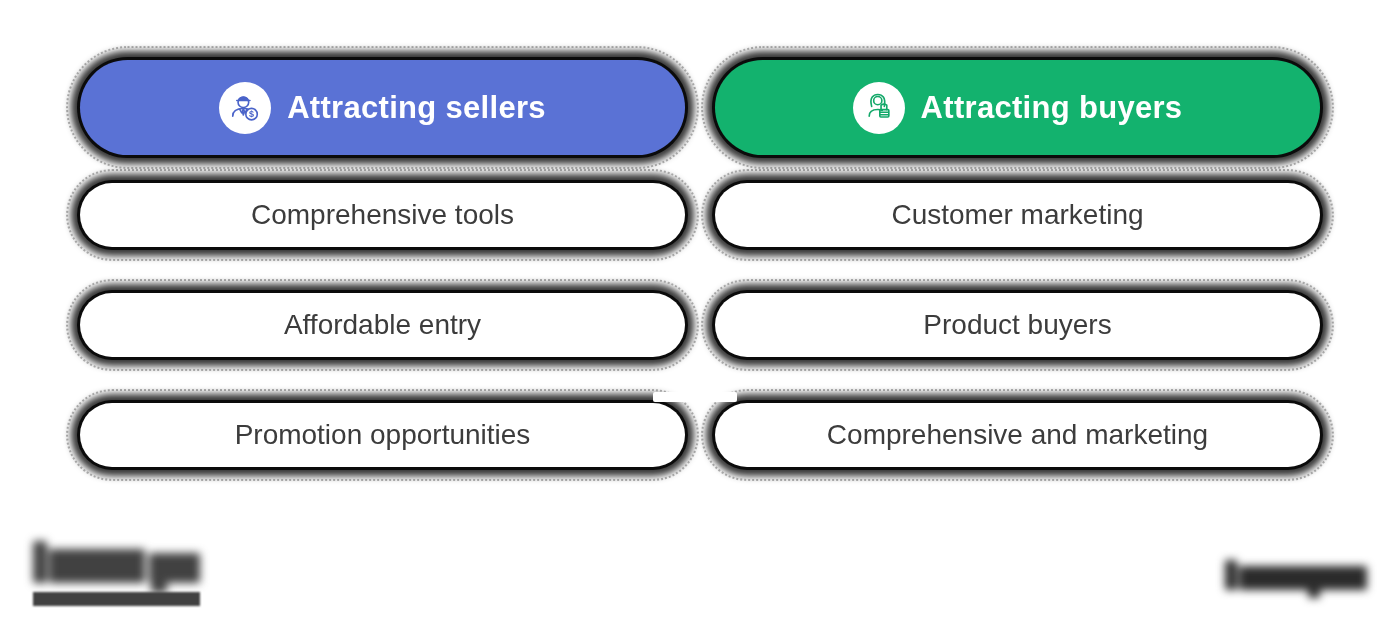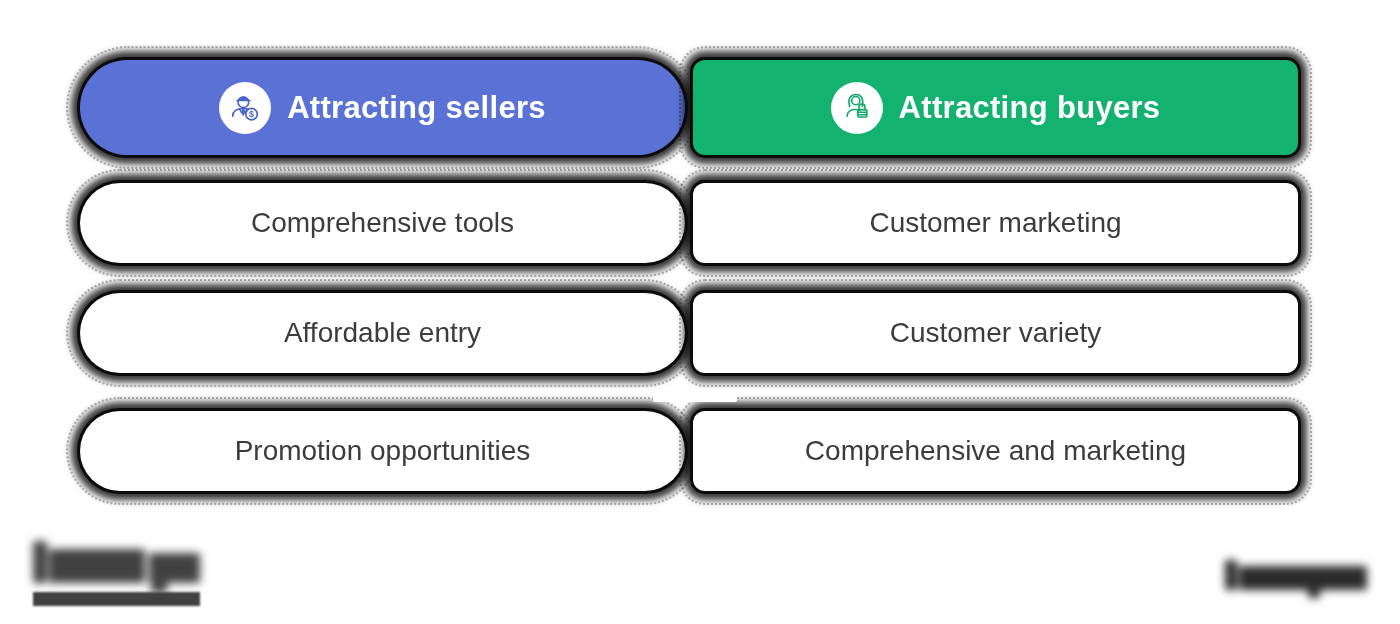--- a/index.html
+++ b/index.html
@@ -7,24 +7,24 @@
     position:relative;width:1400px;height:624px;background:#ffffff;
     overflow:hidden;font-family:"Liberation Sans",sans-serif;
   }
   
   .pill{
     position:absolute;width:605px;display:flex;align-items:center;justify-content:center;
     box-shadow:0 0 0 3px #0b0b0b, 0 0 7px 9px rgba(10,10,10,0.82);
     outline:2px dotted rgba(0,0,0,0.28);outline-offset:12px;
   }
   .header-pill{height:95px;border-radius:48px;top:60px;}
-  .item-pill{height:80px;border-radius:40px;background:#ffffff;}
+  .item-pill{height:64px;border-radius:40px;background:#ffffff;}
   .col-left .pill{left:80px;}
-  .col-right .pill{left:693px;border-radius:12px;}
-  .row-1{top:183px;} .row-2{top:293px;text-align:center;} .row-3{top:403px;margin-top:8px;}
+  .col-right .pill{left:715px;}
+  .row-1{top:183px;} .row-2{top:293px;text-align:center;} .row-3{top:403px;}
   .header-label{
     color:#ffffff;font-size:31px;font-weight:bold;letter-spacing:.3px;white-space:nowrap;
   }
   .item-label{color:#3c3c3c;font-size:28px;white-space:nowrap;}
   .icon-circle{
     width:52px;height:52px;border-radius:50%;background:#ffffff;margin-right:16px;
     display:flex;align-items:center;justify-content:center;flex:0 0 auto;
   }
   .icon-circle svg{display:block;}
   
@@ -94,21 +94,21 @@
           <path d="M23.5,27.2 L33.5,27.2 M23.5,30.2 L33.5,30.2"></path>
         </svg>
       </span>
       <span class="header-label">Attracting buyers</span>
     </div>
 
     <div class="pill item-pill row-1">
       <span class="item-label">Customer marketing</span>
     </div>
     <div class="pill item-pill row-2">
-      <span class="item-label">Customer variety</span>
+      <span class="item-label">Product buyers</span>
     </div>
     <div class="pill item-pill row-3">
       <span class="item-label">Comprehensive and marketing</span>
     </div>
   </div>
 
   <div class="dash"></div>
 
   <div class="logo logo-left">
     <div class="letters">

